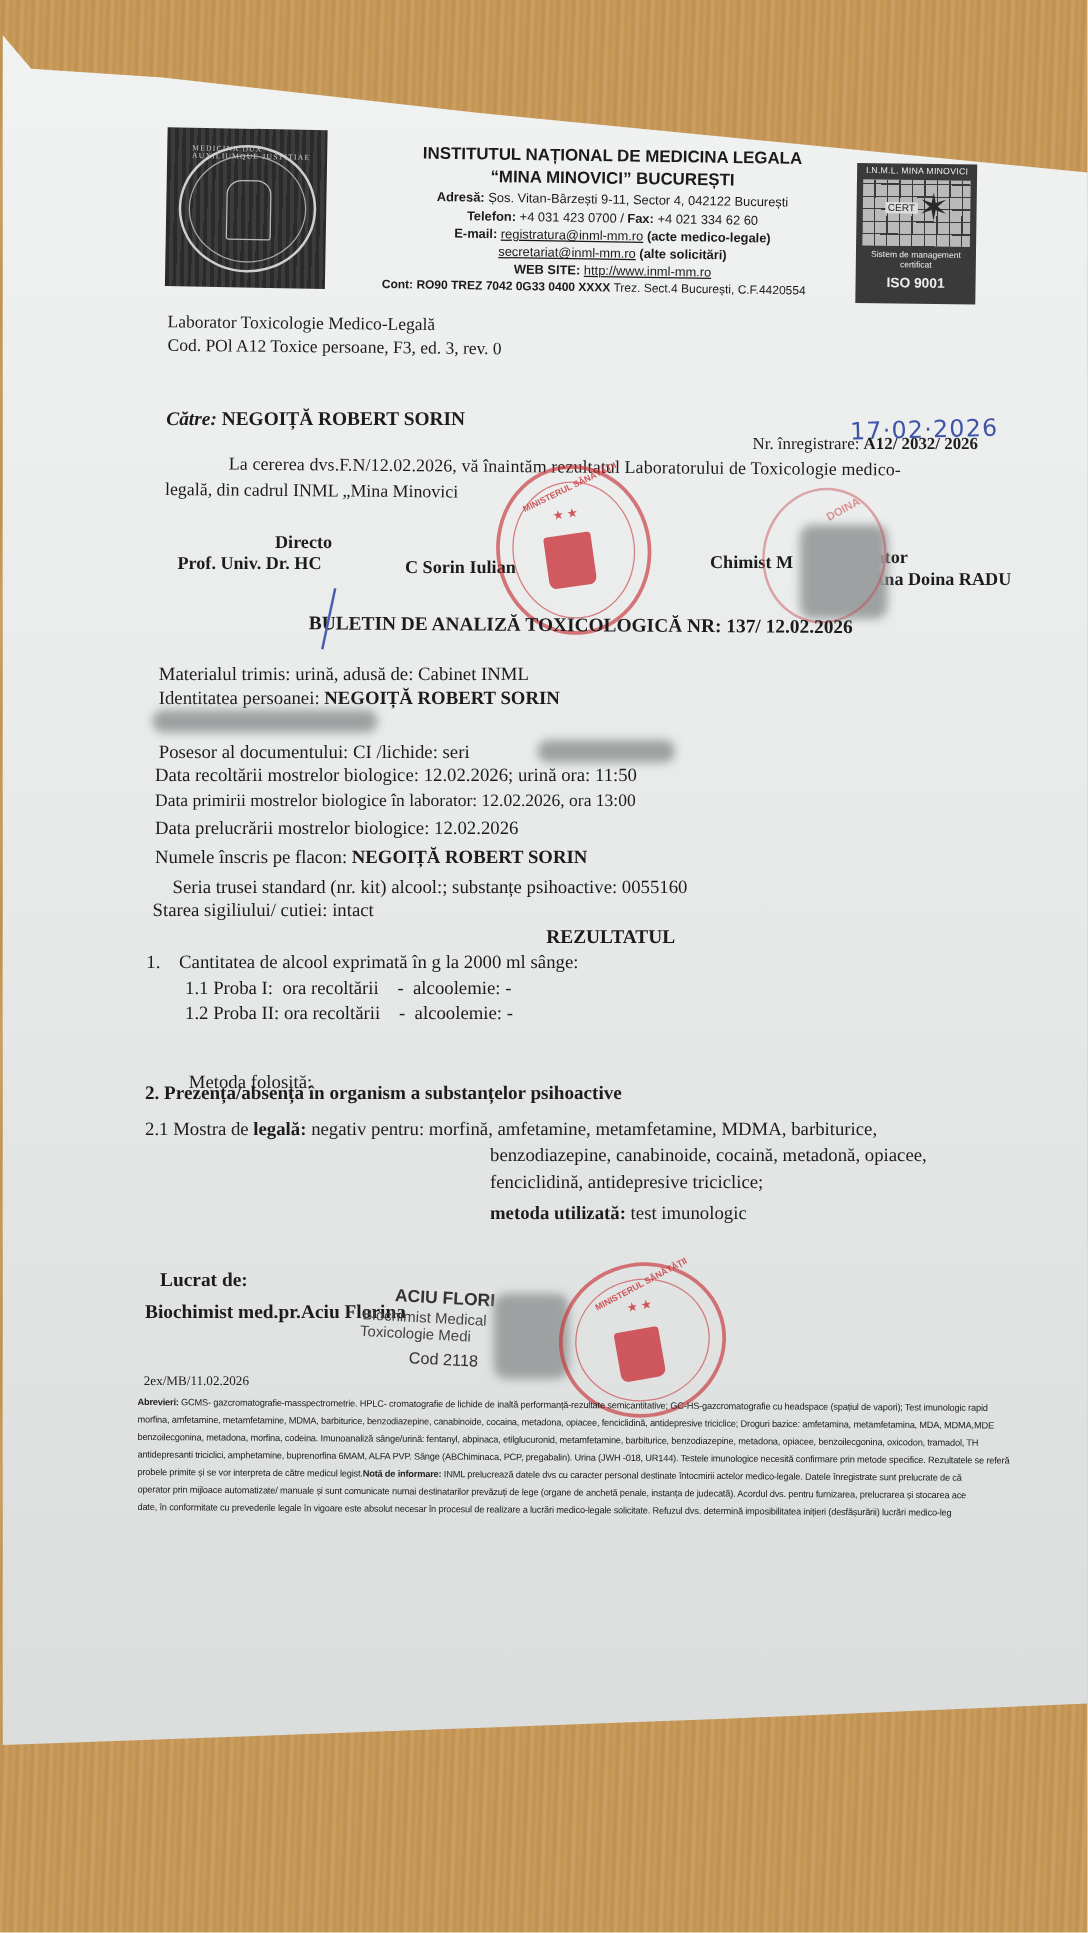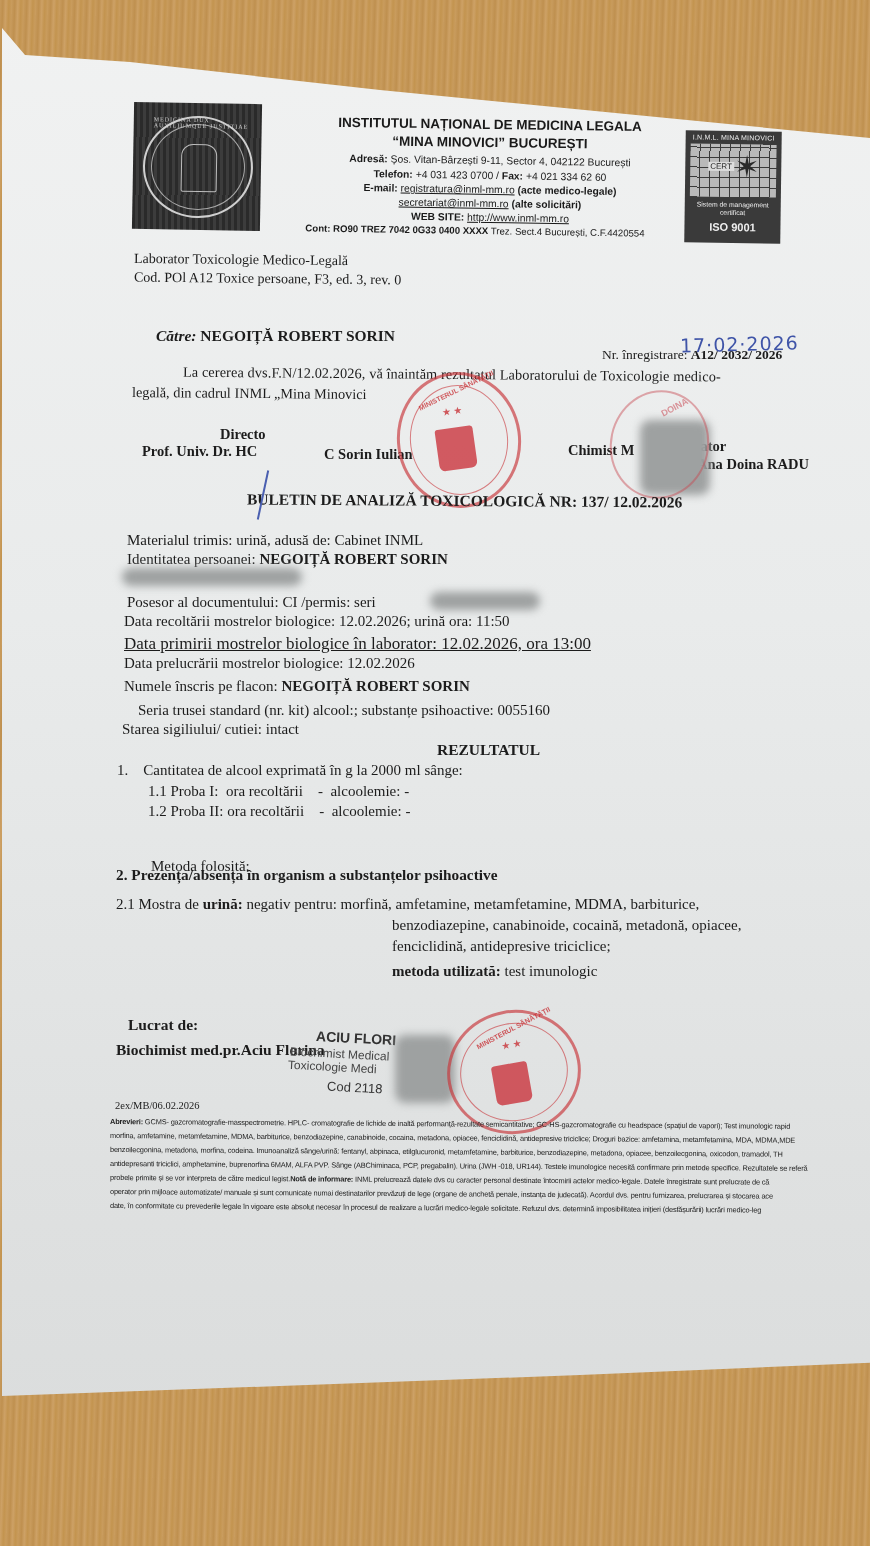--- a/index.html
+++ b/index.html
@@ -10,21 +10,21 @@
   }
   .paper {
     position:absolute; left:-20px; top:0; width:910px; height:1546px;
     background: linear-gradient(180deg, #f1f2f2 0%, #e9ebeb 40%, #dfe1e1 75%, #d9dbdb 100%);
     clip-path: polygon(22px 28px, 45px 55px, 150px 62px, 400px 90px, 890px 138px, 910px 140px, 910px 1362px, 600px 1375px, 300px 1386px, 22px 1396px);
     box-shadow: 0 0 4px rgba(0,0,0,.3);
   }
   .abs { position:absolute; white-space:nowrap; color:#1c1c1c; }
   .sans { font-family: "Liberation Sans", sans-serif; }
   .b { font-weight:bold; }
-  .i { font-style:italic;margin-left:23px; }
+  .i { font-style:italic; }
   .u { text-decoration: underline; }
 
   
   .logo-left {
     position:absolute; left:133px; top:103px; width:128px; height:127px;
     background: repeating-linear-gradient(90deg, #2a2a2a 0 3px, #3c3c3c 3px 6px);
     transform: rotate(1deg);
   }
   .logo-left .seal {
     position:absolute; left:10px; top:13px; width:106px; height:98px;
@@ -181,59 +181,59 @@
 
 <div class="txt" style="left:127px; top:532px; font-size:15px;">
   <span>Materialul trimis:</span>
   <span>urină,  adusă de: Cabinet INML</span>
 </div>
 <div class="txt" style="left:127px; top:551px; font-size:15px;">
   <span>Identitatea persoanei:</span>
   <span class="b">NEGOIȚĂ ROBERT SORIN</span>
 </div>
 <div class="blur" style="left:122px; top:568px; width:180px; height:18px;"></div>
-<div class="txt" style="left:127px; top:594px; font-size:15px;">Posesor al documentului: CI /permis: seri</div>
+<div class="txt" style="left:127px; top:594px; font-size:15px;">Posesor al documentului: CI /lichide: seri</div>
 <div class="blur" style="left:430px; top:592px; width:110px; height:18px;"></div>
 <div class="txt" style="left:124px; top:613px; font-size:15px;">Data recoltării mostrelor biologice: 12.02.2026; urină ora: 11:50</div>
-<div class="txt" style="left:124px; top:634px; font-size:17px;text-decoration:underline;">Data primirii mostrelor biologice în laborator: 12.02.2026, ora 13:00</div>
+<div class="txt" style="left:124px; top:634px; font-size:14px;">Data primirii mostrelor biologice în laborator: 12.02.2026, ora 13:00</div>
 <div class="txt" style="left:124px; top:655px; font-size:15px;">Data prelucrării mostrelor biologice: 12.02.2026</div>
 <div class="txt" style="left:124px; top:678px; font-size:15px;">
   <span>Numele înscris pe flacon:</span>
   <span class="b">NEGOIȚĂ ROBERT SORIN</span>
 </div>
 <div class="txt" style="left:122px; top:702px; font-size:15px;margin-left:16px;">Seria trusei standard (nr. kit) alcool:; substanțe psihoactive: 0055160</div>
 <div class="txt" style="left:122px; top:721px; font-size:15px;text-align:right;">Starea sigiliului/ cutiei:  intact</div>
 
 <div class="txt b" style="left:437px; top:741px; font-size:15.5px;">REZULTATUL</div>
 <div class="txt" style="left:117px; top:762px; font-size:15px;">
   <span>1.</span>&nbsp;&nbsp;&nbsp;
   <span>Cantitatea de alcool exprimată în g la 2000 ml sânge:</span>
 </div>
 <div class="txt" style="left:148px; top:783px; font-size:15px; white-space:pre;">1.1 Proba I:  ora recoltării    -  alcoolemie: -</div>
 <div class="txt" style="left:148px; top:803px; font-size:15px; white-space:pre;">1.2 Proba II: ora recoltării    -  alcoolemie: -</div>
 <div class="txt" style="left:151px; top:823px; font-size:15px;margin-top:35px;">Metoda folosită:</div>
 
 <div class="txt b" style="left:116px; top:866px; font-size:15.3px;">2. Prezența/absența în organism a substanțelor psihoactive</div>
 <div class="txt" style="left:116px; top:896px; font-size:15px;">
-  <span>2.1 Mostra de </span><span class="b">urină:</span><span> negativ pentru: morfină, amfetamine, metamfetamine, MDMA, barbiturice,</span>
+  <span>2.1 Mostra de </span><span class="b">legală:</span><span> negativ pentru: morfină, amfetamine, metamfetamine, MDMA, barbiturice,</span>
 </div>
 <div class="txt" style="left:392px; top:917px; font-size:15px;">benzodiazepine, canabinoide, cocaină, metadonă, opiacee,</div>
 <div class="txt" style="left:392px; top:938px; font-size:15px;text-align:right;">fenciclidină, antidepresive triciclice;</div>
 <div class="txt" style="left:392px; top:963px; font-size:15px;">
   <span class="b">metoda utilizată:</span><span> test imunologic</span>
 </div>
 
 <div class="txt b" style="left:128px; top:1016px; font-size:15.5px;">Lucrat de:</div>
 <div class="txt b" style="left:116px; top:1041px; font-size:15.5px;">Biochimist med.pr.Aciu Florina</div>
 <div class="abs sans b" style="left:316px; top:1030px; font-size:14px; color:#333; transform:rotate(3deg);">ACIU FLORI</div>
 <div class="abs sans" style="left:290px; top:1047px; font-size:12px; color:#444; transform:rotate(3deg);">Biochimist Medical</div>
 <div class="abs sans" style="left:288px; top:1060px; font-size:12px; color:#444; transform:rotate(3deg);">Toxicologie Medi</div>
 <div class="abs sans" style="left:327px; top:1080px; font-size:13px; color:#333; transform:rotate(3deg);">Cod 2118</div>
 <div class="blur" style="left:395px; top:1035px; width:60px; height:68px;"></div>
-<div class="txt" style="left:115px; top:1100px; font-size:10.5px;">2ex/MB/06.02.2026</div>
+<div class="txt" style="left:115px; top:1100px; font-size:10.5px;">2ex/MB/11.02.2026</div>
 
 <div class="stamp" style="left:447px; top:1010px; width:128px; height:118px; transform:rotate(-10deg);">
   <div class="inner"></div>
   <div class="stars" style="left:56px; top:26px;">★ ★</div>
   <div class="emb" style="left:42px; top:50px; width:36px; height:40px;"></div>
   <div class="ring-text" style="left:30px; top:12px; transform:rotate(-18deg);">MINISTERUL SĂNĂTĂȚII</div>
 </div>
 
 <div class="fine" style="top:1117px;"><span class="b">Abrevieri:</span><span> GCMS- gazcromatografie-masspectrometrie. HPLC- cromatografie de lichide de inaltă performanță-rezultate semicantitative; GC-HS-gazcromatografie cu headspace (spațiul de vapori); Test imunologic rapid</span></div>
 <div class="fine" style="top:1131px;">morfina, amfetamine, metamfetamine, MDMA, barbiturice, benzodiazepine, canabinoide, cocaina, metadona, opiacee, fenciclidină, antidepresive triciclice; Droguri bazice: amfetamina, metamfetamina, MDA, MDMA,MDE</div>

